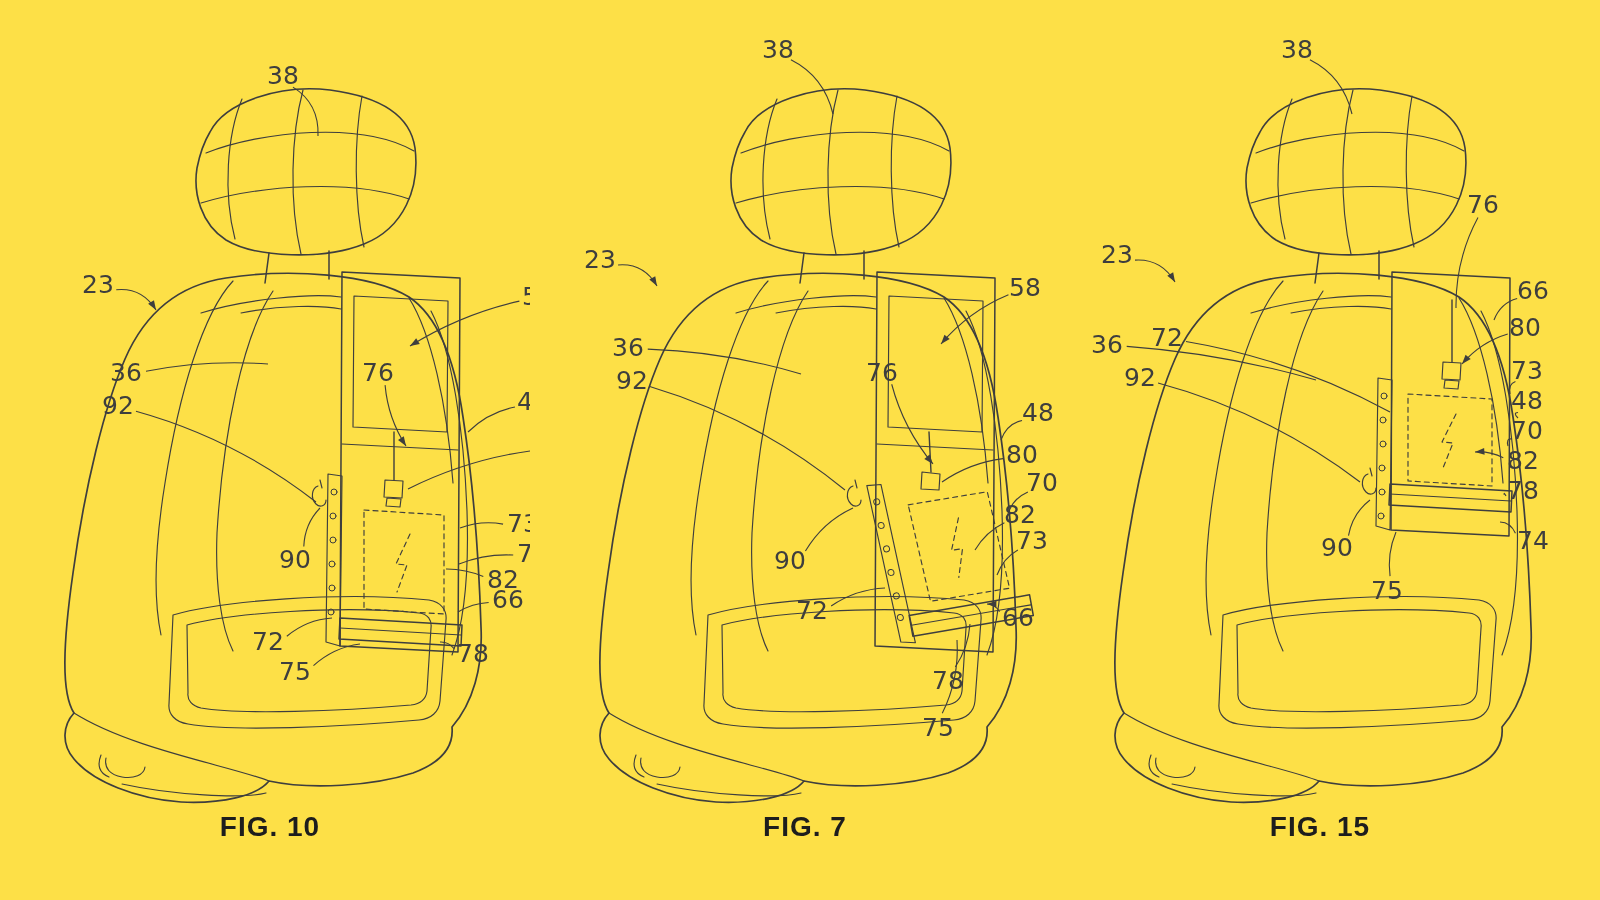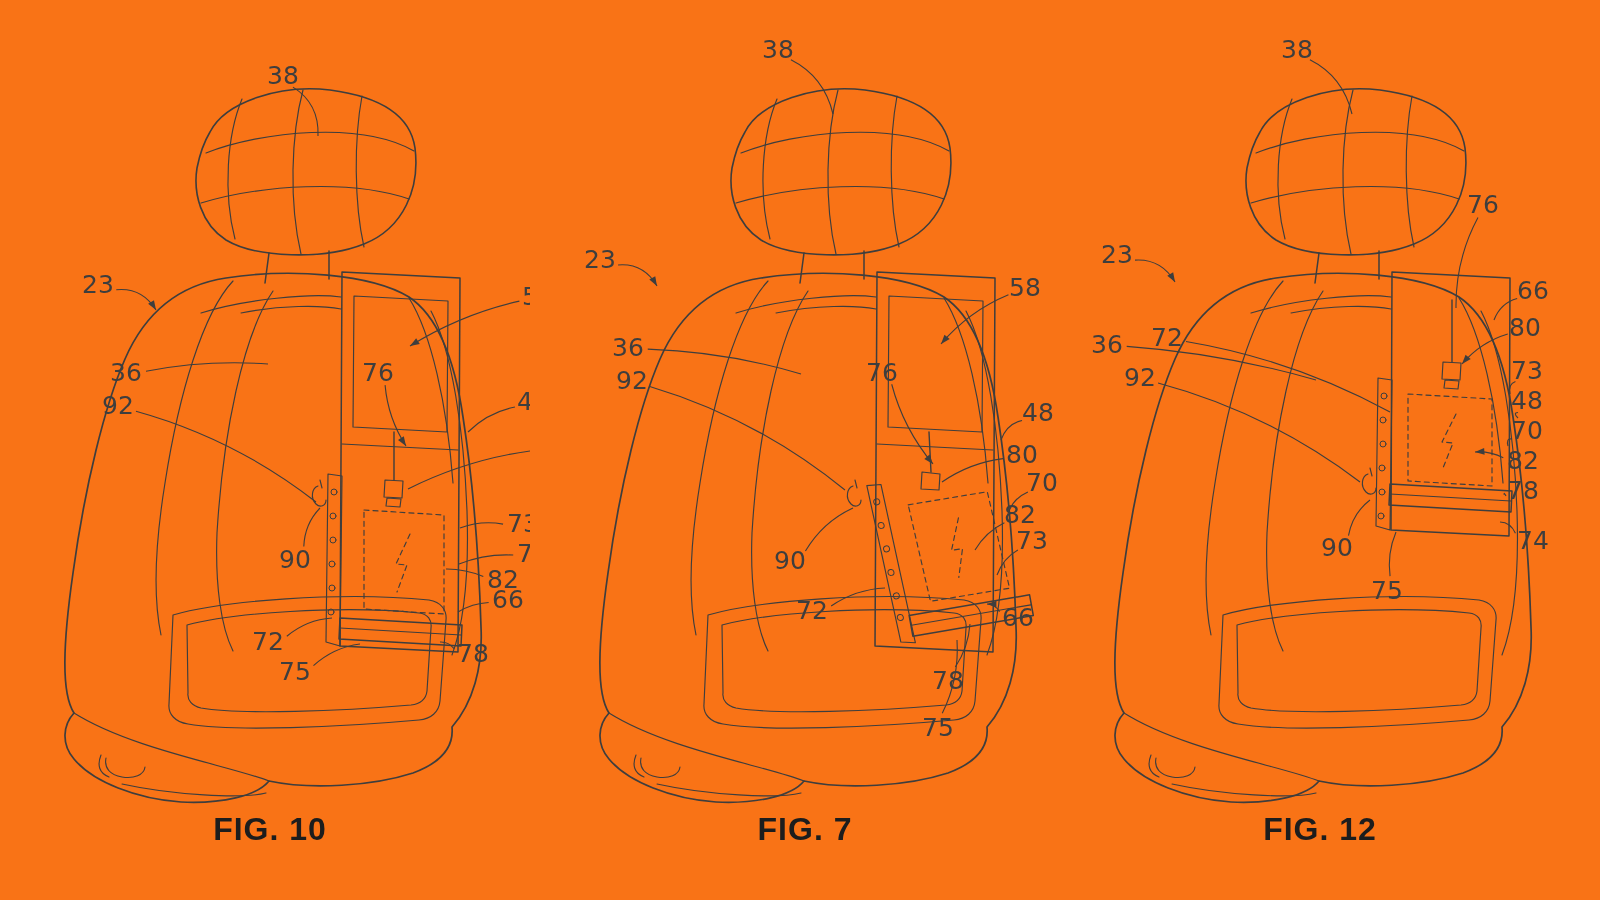--- a/index.html
+++ b/index.html
@@ -1,20 +1,20 @@
 <!DOCTYPE html>
 <html><head>
 <meta charset="utf-8">
 <style>
   html,body{margin:0;padding:0;background:#ffffff;}
-  .page{position:relative;width:1600px;height:900px;background:#f97316;overflow:hidden;
+  .page{position:relative;width:1600px;height:900px;background:#fde047;overflow:hidden;
         font-family:"Liberation Sans",sans-serif;}
   .figure{position:absolute;top:12px;width:520px;display:flex;flex-direction:column;align-items:center;}
   .figure svg{display:block;}
-  .caption{margin-top:4px;font-size:32px;font-weight:bold;color:#1d1d1d;letter-spacing:1px;
+  .caption{margin-top:4px;font-size:28px;font-weight:bold;color:#1d1d1d;letter-spacing:1px;
            font-family:"Liberation Sans",sans-serif;}
   svg text{font-family:"DejaVu Sans",sans-serif;}
 </style>
 </head>
 <body>
 
 <div class="page">
   <div class="figure" style="left:10px">
     <svg width="520" height="795" viewBox="0 0 520 795">
         <g fill="none" stroke="#3e3e3e" stroke-linecap="round" stroke-linejoin="round">
@@ -258,15 +258,15 @@
         <text x="467" y="418" text-anchor="middle" dominant-baseline="central" font-size="25" fill="#3e3e3e" stroke="none">70</text>
         <text x="463" y="448" text-anchor="middle" dominant-baseline="central" font-size="25" fill="#3e3e3e" stroke="none">82</text>
         <text x="463" y="478" text-anchor="middle" dominant-baseline="central" font-size="25" fill="#3e3e3e" stroke="none">78</text>
         <text x="473" y="528" text-anchor="middle" dominant-baseline="central" font-size="25" fill="#3e3e3e" stroke="none">74</text>
         <text x="47" y="332" text-anchor="middle" dominant-baseline="central" font-size="25" fill="#3e3e3e" stroke="none">36</text>
         <text x="107" y="325" text-anchor="middle" dominant-baseline="central" font-size="25" fill="#3e3e3e" stroke="none">72</text>
         <text x="80" y="365" text-anchor="middle" dominant-baseline="central" font-size="25" fill="#3e3e3e" stroke="none">92</text>
         <text x="277" y="535" text-anchor="middle" dominant-baseline="central" font-size="25" fill="#3e3e3e" stroke="none">90</text>
         <text x="327" y="578" text-anchor="middle" dominant-baseline="central" font-size="25" fill="#3e3e3e" stroke="none">75</text>
       </svg>
-    <div class="caption">FIG. 12</div>
+    <div class="caption">FIG. 15</div>
   </div>
 </div>
 
 </body></html>

